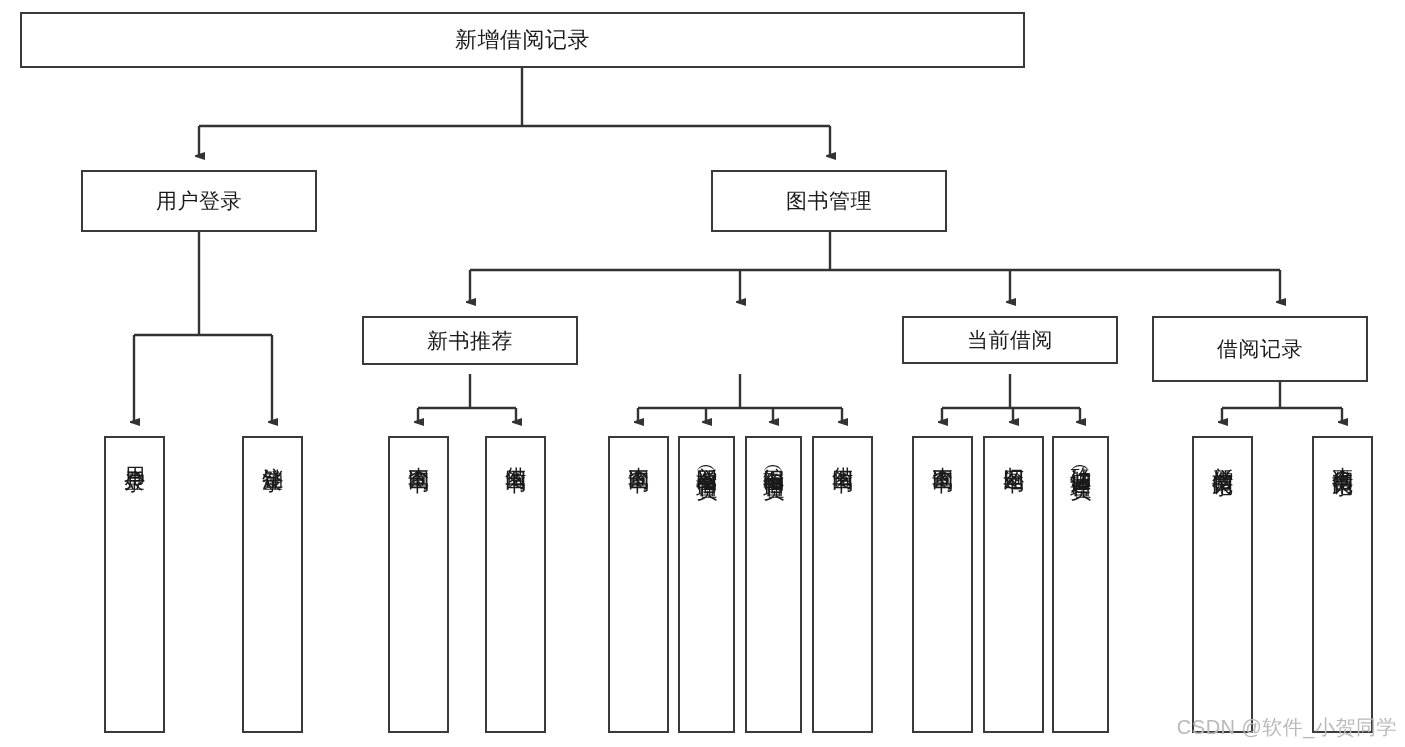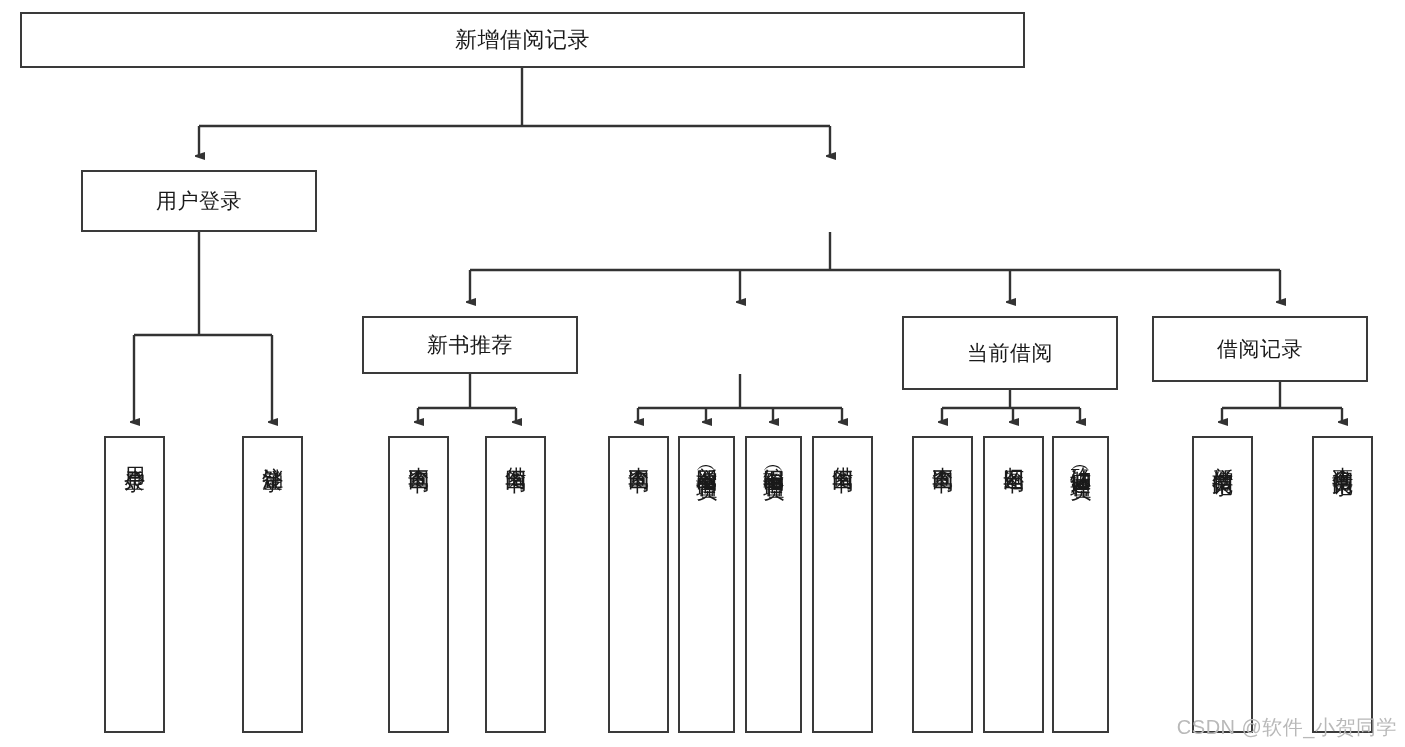--- a/index.html
+++ b/index.html
@@ -122,25 +122,28 @@
     </g>
   </svg>
 
   <div class="node h root" id="node-root" style="left: 20px; top: 12px; width: 1005px; height: 56px;">
     <span>新增借阅记录</span>
   </div>
 
   <div class="node h" id="node-l2-0" style="left: 81px; top: 170px; width: 236px; height: 62px;">
     <span>用户登录</span>
   </div>
+  <div class="node h" id="node-l2-1" style="left: 711px; top: 170px; width: 236px; height: 62px;">
+    <span>图书管理</span>
+  </div>
 
-  <div class="node h" id="node-l3-0" style="left: 362px; top: 316px; width: 216px; height: 58px;">
+  <div class="node h" id="node-l3-0" style="left: 362px; top: 316px; width: 216px; height: 49px;">
     <span>新书推荐</span>
   </div>
-  <div class="node h" id="node-l3-2" style="left: 902px; top: 316px; width: 216px; height: 74px;">
+  <div class="node h" id="node-l3-2" style="left: 902px; top: 316px; width: 216px; height: 48px;">
     <span>当前借阅</span>
   </div>
   <div class="node h" id="node-l3-3" style="left: 1152px; top: 316px; width: 216px; height: 66px;">
     <span>借阅记录</span>
   </div>
 
   <div class="node v" id="node-leaf-0" style="left: 104px; top: 436px; width: 61px; height: 297px;">
     <span class="vtext">用户登录</span>
   </div>
   <div class="node v" id="node-leaf-1" style="left: 242px; top: 436px; width: 61px; height: 297px;">

